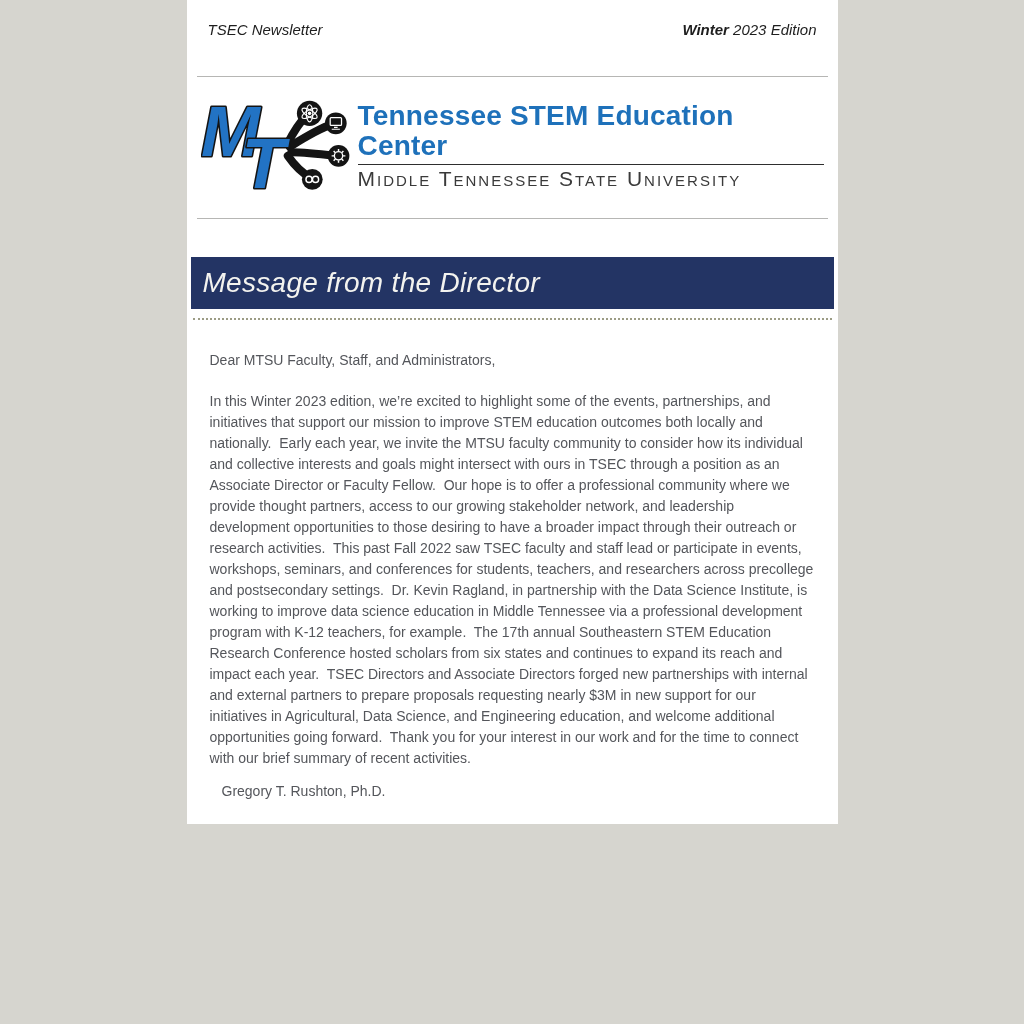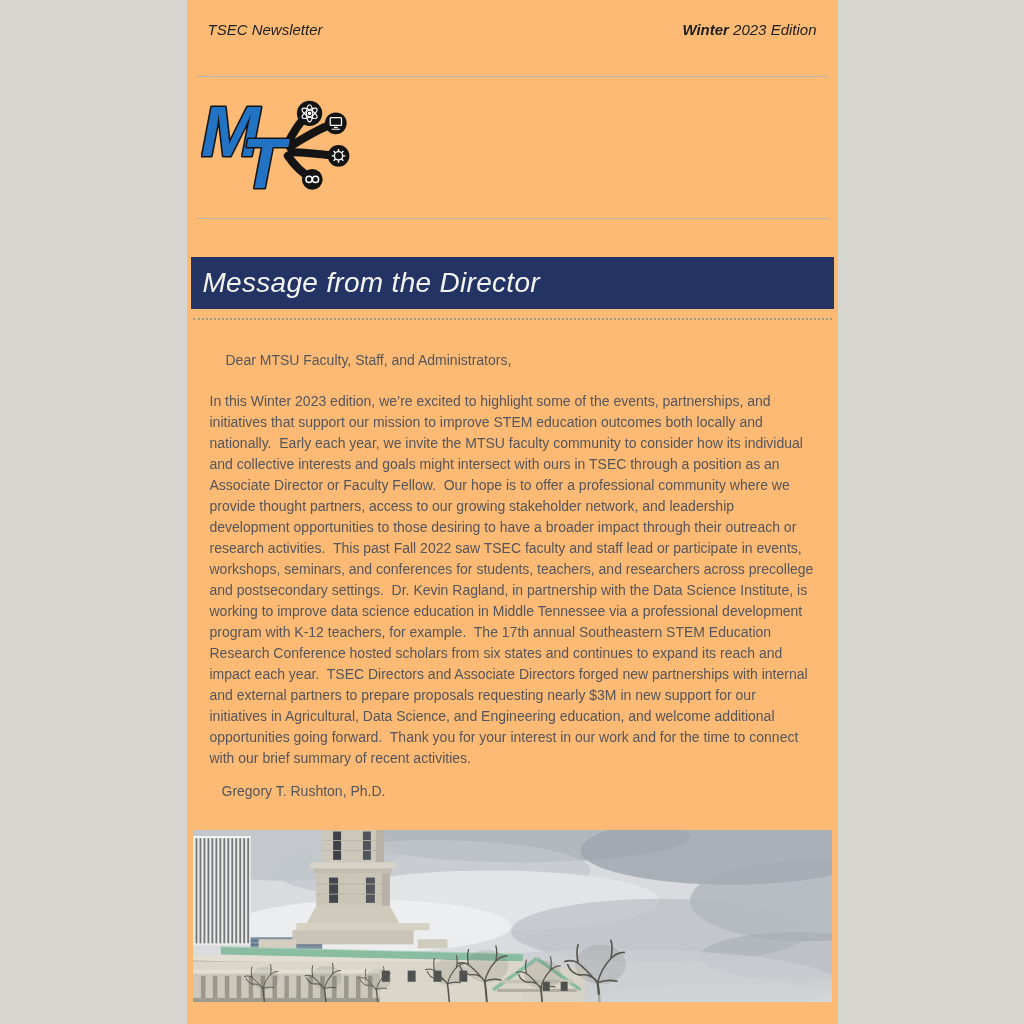--- a/index.html
+++ b/index.html
@@ -1,19 +1,19 @@
 <!DOCTYPE html>
 <html><head>
 <meta charset="utf-8">
 <style>
   * { margin:0; padding:0; box-sizing:border-box; }
   html, body { width:1024px; height:1024px; overflow:hidden; }
   body { background:#D6D5CF; font-family:"Liberation Sans", sans-serif; }
 
-  .panel { width:651px; height:1024px; margin:0 auto; background:#fdba74; padding:0 4px; overflow:hidden; }
+  .panel { width:651px; height:824px; margin:0 auto; background:#ffffff; padding:0 4px; overflow:hidden; }
 
   .masthead { display:flex; justify-content:space-between; align-items:baseline;
               padding:21px 17px 0 17px; font-style:italic; font-size:15px; line-height:18px; color:#1E1E1E; }
   .masthead .em { font-weight:bold;margin-top:20px; }
 
   .rule { border:0; border-top:1px solid #B6B6B4; margin:37px 6px 0 6px; }
   .rule.second { margin-top:26px; }
 
   .logo-row { display:flex; align-items:center; gap:5px; margin:21px 10px 0 10px; }
   .mt-mark { flex:0 0 auto; display:block; }
@@ -21,21 +21,21 @@
   .org-name { font-weight:bold; font-size:28px; line-height:30px; color:#1E71BA; letter-spacing:.2px; }
   .logo-line { border-top:1.5px solid #2E2E2E; margin:3px 0 2px 0; }
   .univ-name { font-variant:small-caps; font-size:21px; line-height:23px; letter-spacing:2px; color:#3A3A3A; }
 
   .banner { margin-top:38px; height:52px; background:#233464; display:flex; align-items:center;
             padding-left:12px; color:#F3F3EF; font-style:italic; font-size:28px; letter-spacing:.3px; }
 
   .dotted { margin:9px 2px 0 2px; border-top:2px dotted #9C9C85; height:0; }
 
   .message { padding:30px 19px 0 19px; color:#54565B; font-size:14px; line-height:21px; }
-  .salutation { margin-bottom:20px;margin-left:16px; }
+  .salutation { margin-bottom:20px; }
   .bodytext { white-space:pre-wrap; margin-bottom:8px; }
   .sig { margin:12px; }
 
   .photo { margin:28px 2px 0 2px; height:172px; }
   .photo svg { display:block; width:100%; height:172px; }
 </style>
 </head>
 <body>
 
 <div class="panel">
@@ -81,20 +81,25 @@
         <circle cx="152" cy="62" r="4.6" fill="none" stroke="#FFFFFF" stroke-width="1.5"></circle>
         <path d="M152,54.4 v2.6 M152,67 v2.6 M144.4,62 h2.6 M157,62 h2.6 M146.6,56.6 l1.9,1.9 M155.5,65.5 l1.9,1.9 M157.4,56.6 l-1.9,1.9 M148.5,65.5 l-1.9,1.9" stroke="#FFFFFF" stroke-width="1.6" fill="none"></path>
       </g>
 
       <g>
         <circle cx="123" cy="88" r="11.5" fill="#141414"></circle>
         <circle cx="119.4" cy="88" r="3.4" fill="none" stroke="#FFFFFF" stroke-width="1.6"></circle>
         <circle cx="126.6" cy="88" r="3.4" fill="none" stroke="#FFFFFF" stroke-width="1.6"></circle>
       </g>
     </svg>
+    <div class="logo-text">
+      <div class="org-name">Tennessee STEM Education Center</div>
+      <div class="logo-line"></div>
+      <div class="univ-name">Middle Tennessee State University</div>
+    </div>
   </div>
 
   <hr class="rule second">
 
   <div class="banner">
     <span>Message from the Director</span>
   </div>
 
   <div class="dotted"></div>
 

